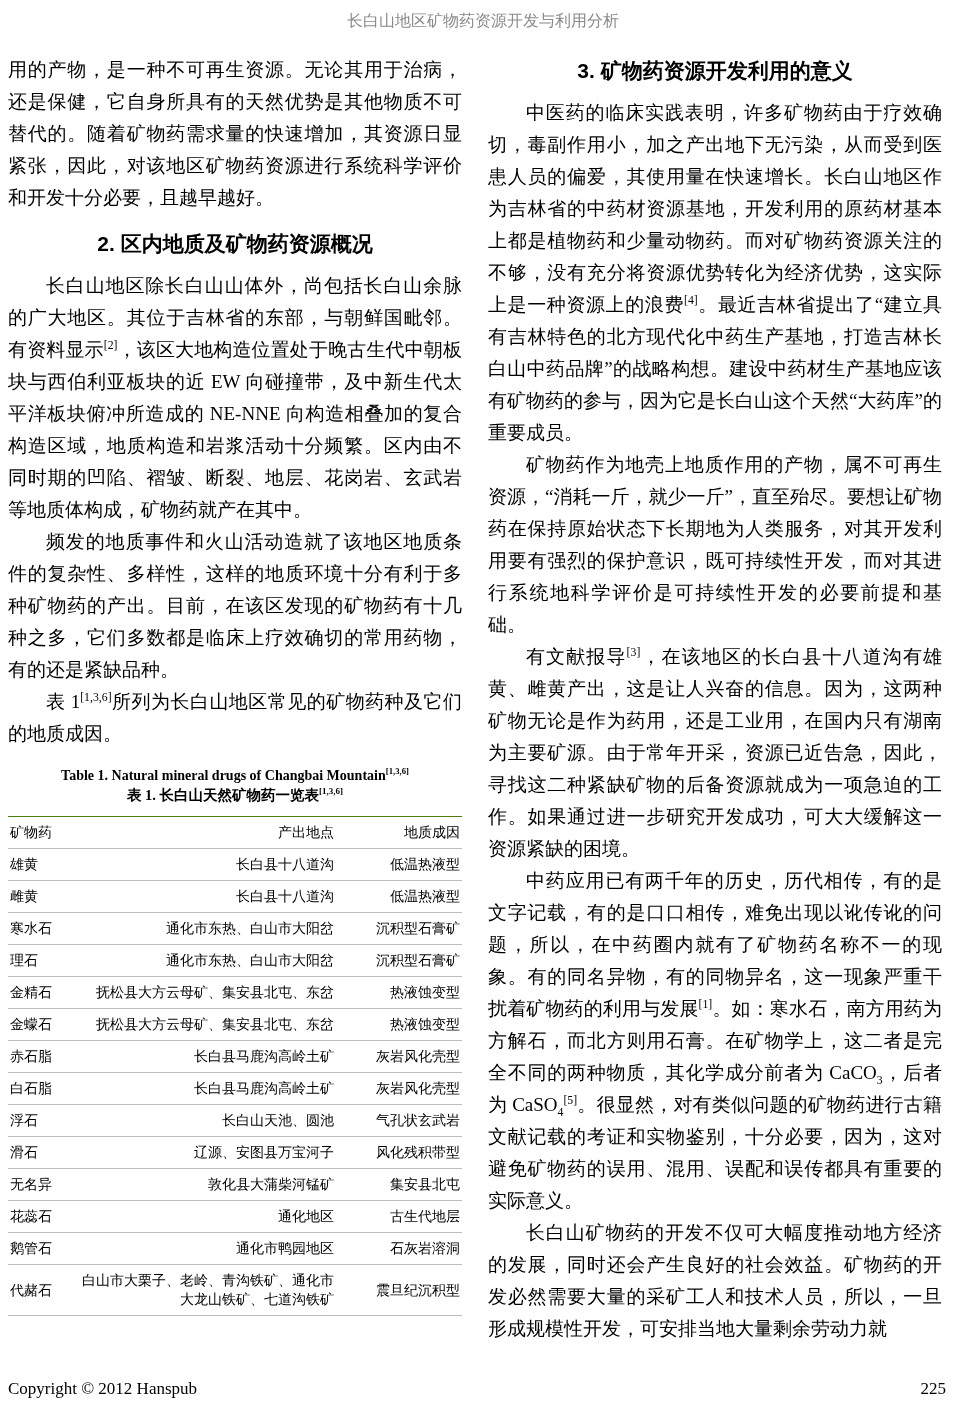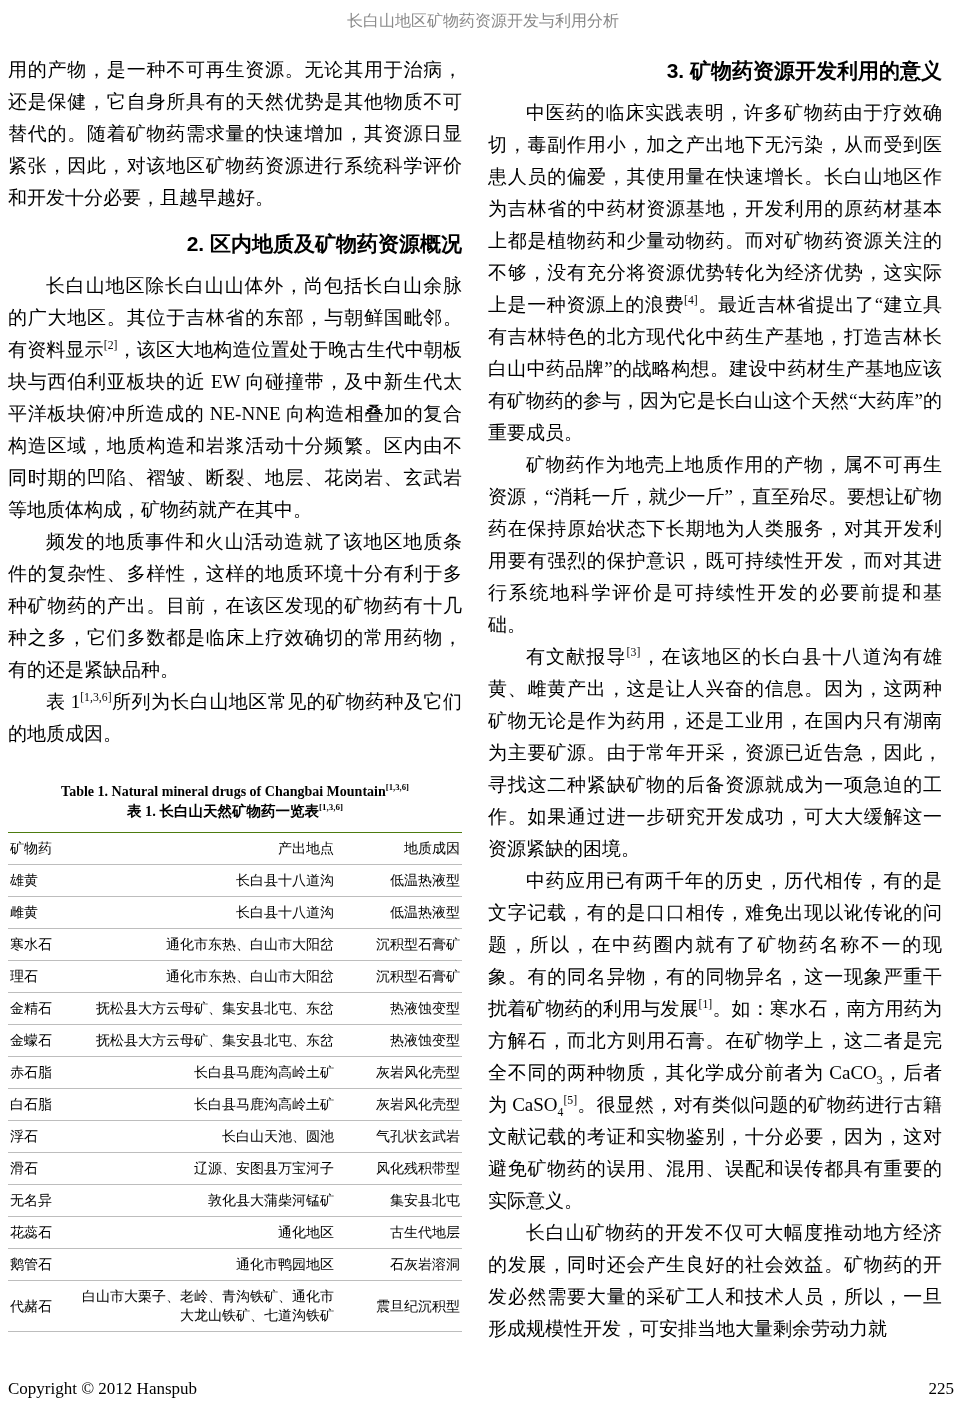--- a/index.html
+++ b/index.html
@@ -32,28 +32,28 @@
     text-align: justify;
   }
   .col p { margin: 0; text-indent: 2em; }
   .col p.no-indent { text-indent: 0; }
   h2 {
     font-family: "Liberation Sans", "DejaVu Sans", sans-serif;
     font-size: 21px;
     line-height: 30px;
     font-weight: bold;
     margin: 15px 0 11px 0;
-    text-align: right;
+    text-align: center;
   }
   h2.first { margin-top: 2px; }
   sup { font-size: 0.62em; vertical-align: super; line-height: 0; }
   sub { font-size: 0.62em; vertical-align: sub; line-height: 0; }
 
   .table-captions {
-    margin-top: 32px;
+    margin-top: 16px;
     text-align: center;
     font-weight: bold;
   }
   .cap-en { font-size: 14px; line-height: 19px; }
   .cap-zh { font-size: 14.5px; line-height: 21px; }
 
   table.mineral {
     width: 100%;
     border-collapse: collapse;
     margin-top: 10px;
@@ -66,21 +66,21 @@
     font-weight: normal;
     text-align: right;
   }
   table.mineral thead tr { border-top: 1px solid #4d7c0f; }
   table.mineral tr { border-bottom: 1px solid #bdbdbd; }
   table.mineral .c1 { width: 64px; text-align: left; }
   table.mineral .c3 { width: 122px; }
 
   .footer {
     position: absolute;
-    left: 8px; right: 12px; bottom: 14px;
+    left: 8px; right: 20px; bottom: 14px;
     display: flex;
     justify-content: space-between;
     font-size: 17px;
     line-height: 22px;
   }
 </style>
 </head>
 <body>
 
 <div class="page">

